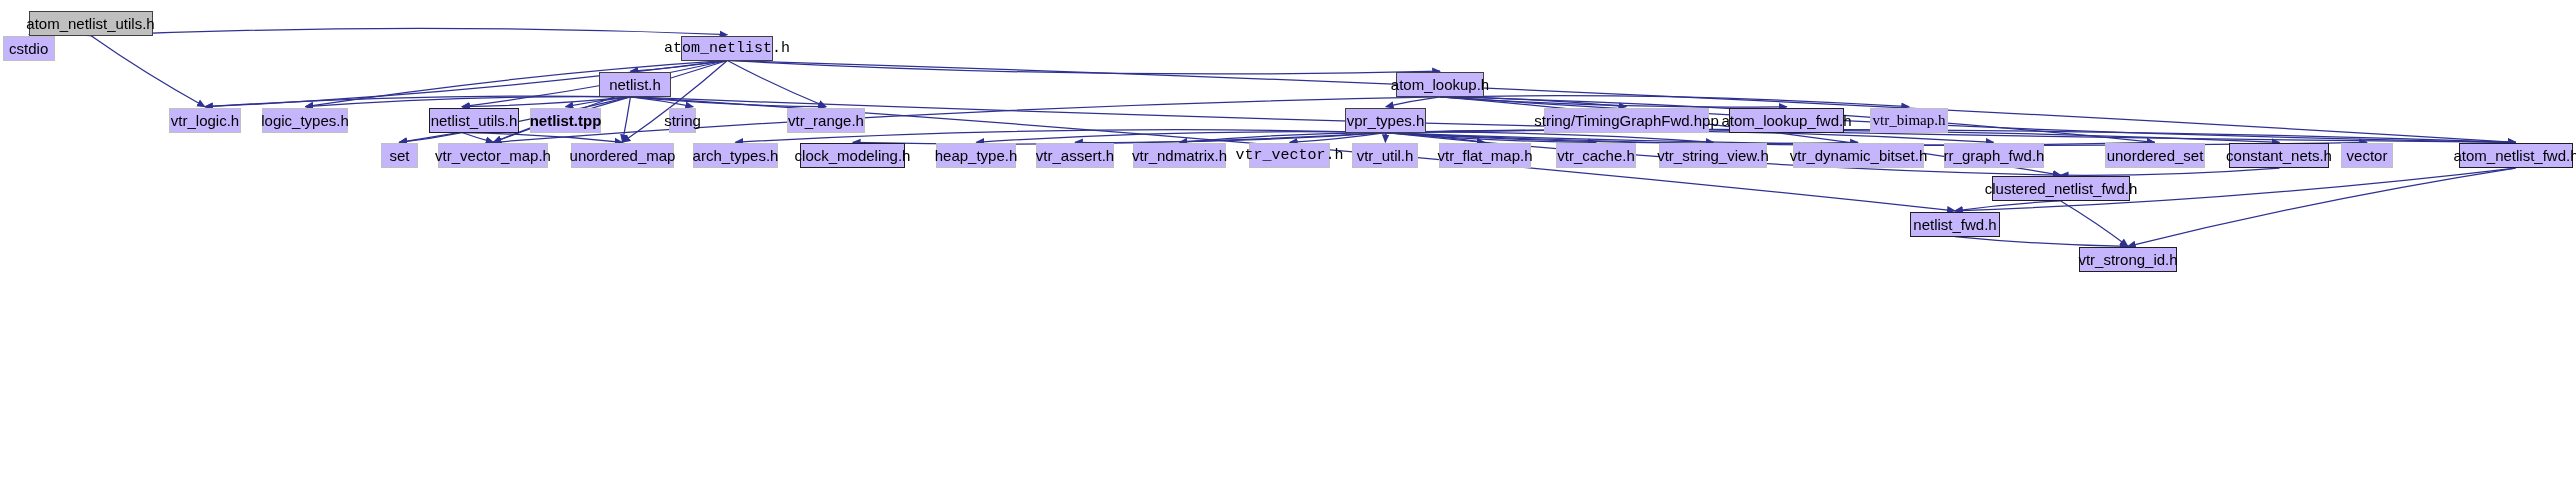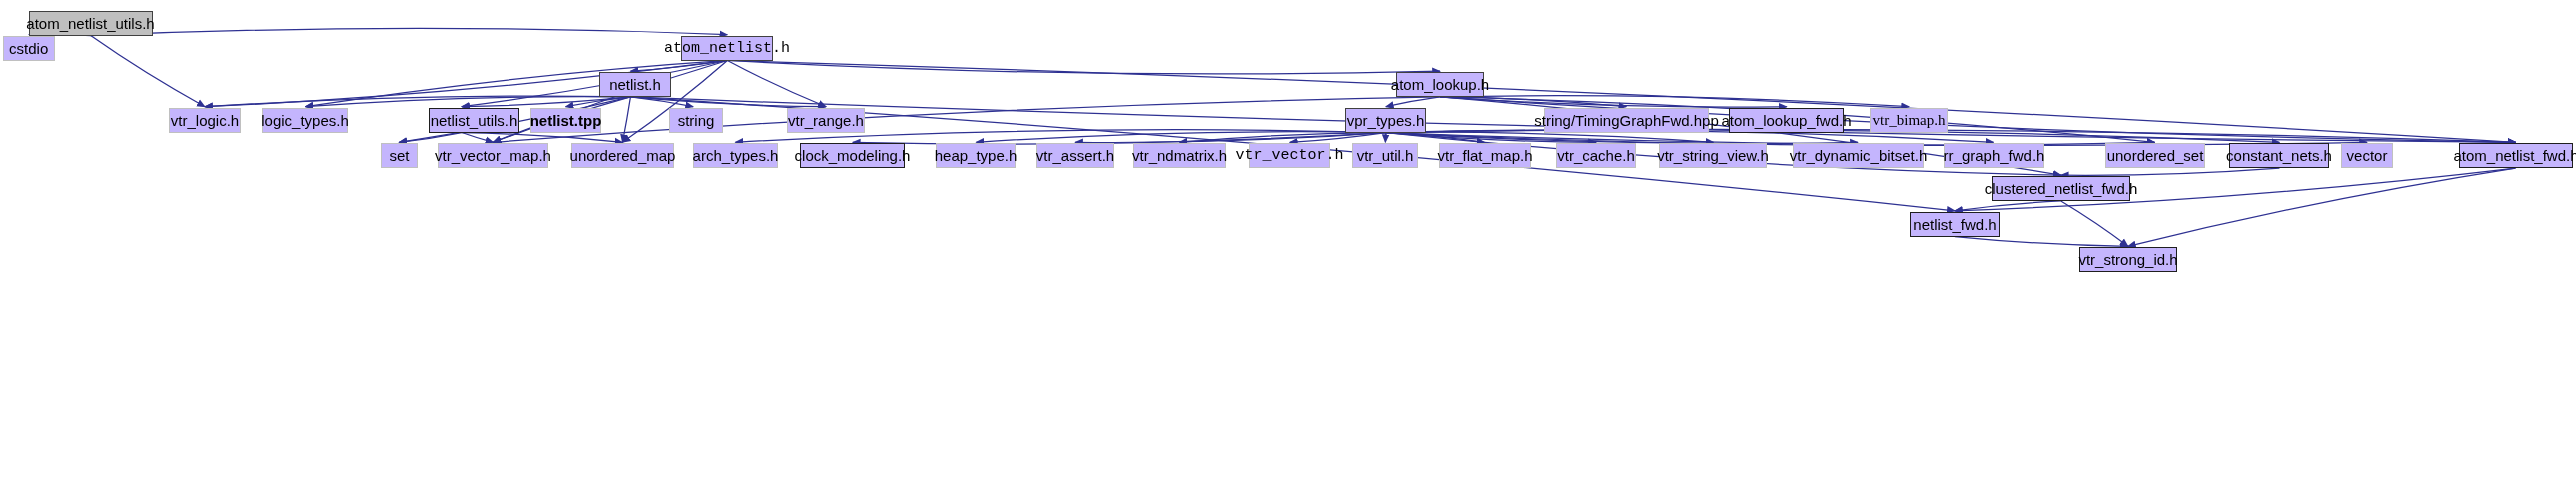--- a/index.html
+++ b/index.html
@@ -128,21 +128,21 @@
       </div>
       <div class="node " style="left: 262px; top: 108px; width: 86px;">
         <span>logic_types.h</span>
       </div>
       <div class="node strong" style="left: 429px; top: 108px; width: 90px;">
         <span>netlist_utils.h</span>
       </div>
       <div class="node " style="left: 530px; top: 108px; width: 71px; font-weight: bold;">
         <span>netlist.tpp</span>
       </div>
-      <div class="node " style="left: 669px; top: 108px; width: 54px;">
+      <div class="node " style="left: 669px; top: 108px; width: 27px;">
         <span>string</span>
       </div>
       <div class="node " style="left: 787px; top: 108px; width: 78px;">
         <span>vtr_range.h</span>
       </div>
       <div class="node mid" style="left: 1345px; top: 108px; width: 81px;">
         <span>vpr_types.h</span>
       </div>
       <div class="node " style="left: 1544px; top: 108px; width: 165px;">
         <span>string/TimingGraphFwd.hpp</span>

